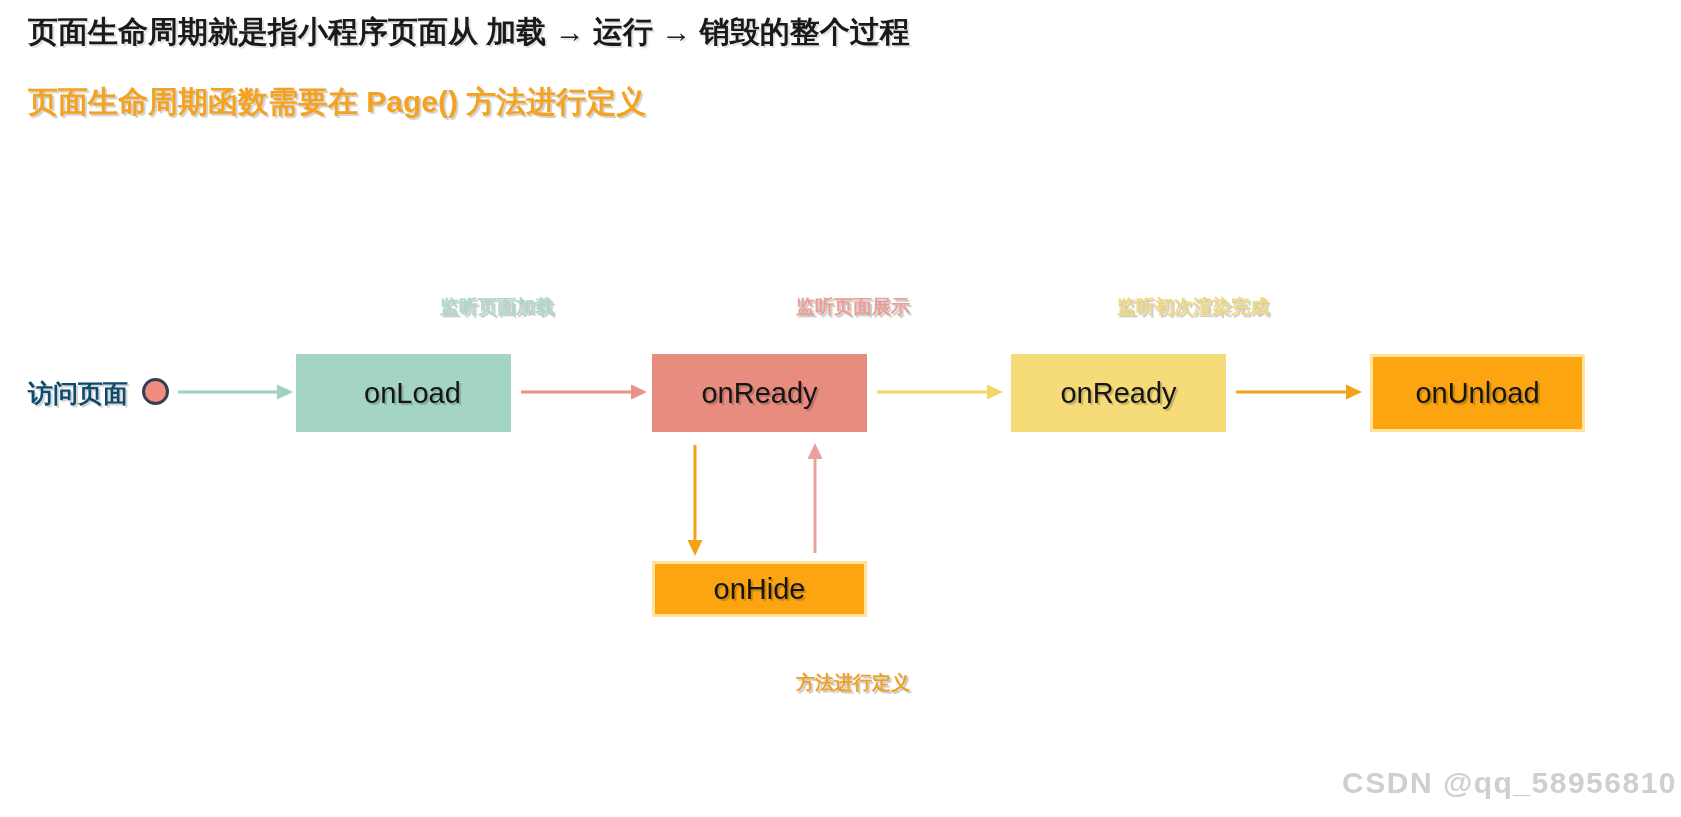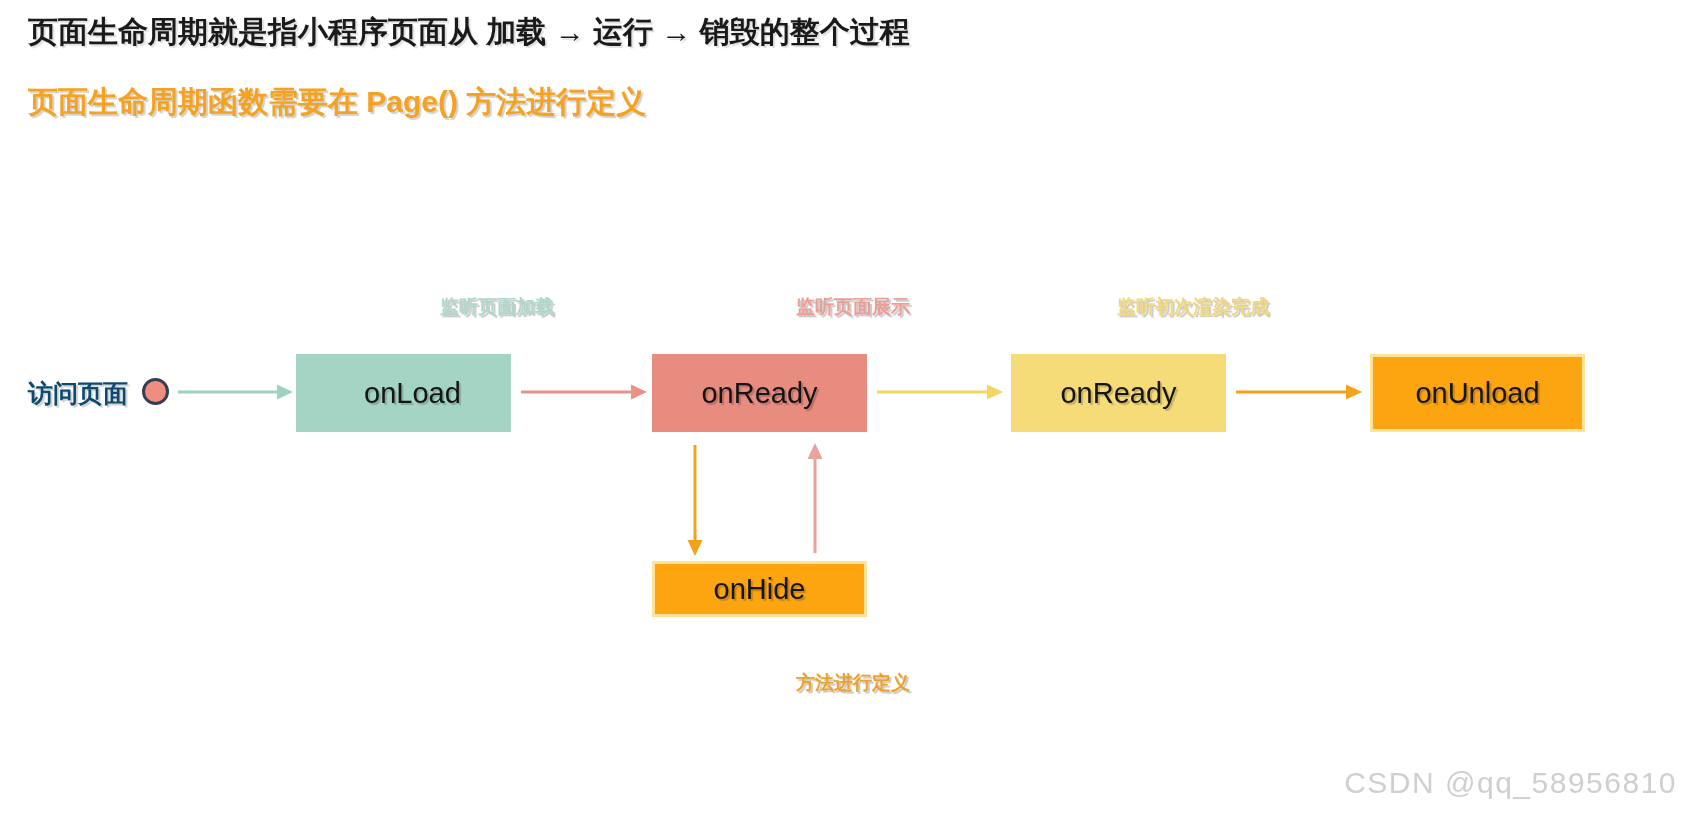--- a/index.html
+++ b/index.html
@@ -81,20 +81,21 @@
     left: 0; top: 0;
     pointer-events: none;
   }
   .watermark {
     position: absolute;
     right: 4px; top: 766px;
     font-size: 30px;
     letter-spacing: 1.5px;
     color: #cfcfcf;
     white-space: nowrap;
+    font-weight: bold;
   }
 </style>
 </head>
 <body>
 
 <div class="page">
 
   <div class="title" style="color: rgb(26, 26, 26);">页面生命周期就是指小程序页面从 加载 → 运行 → 销毁的整个过程</div>
   <div class="subtitle" style="color: rgb(244, 162, 31);">页面生命周期函数需要在 Page() 方法进行定义</div>
 

